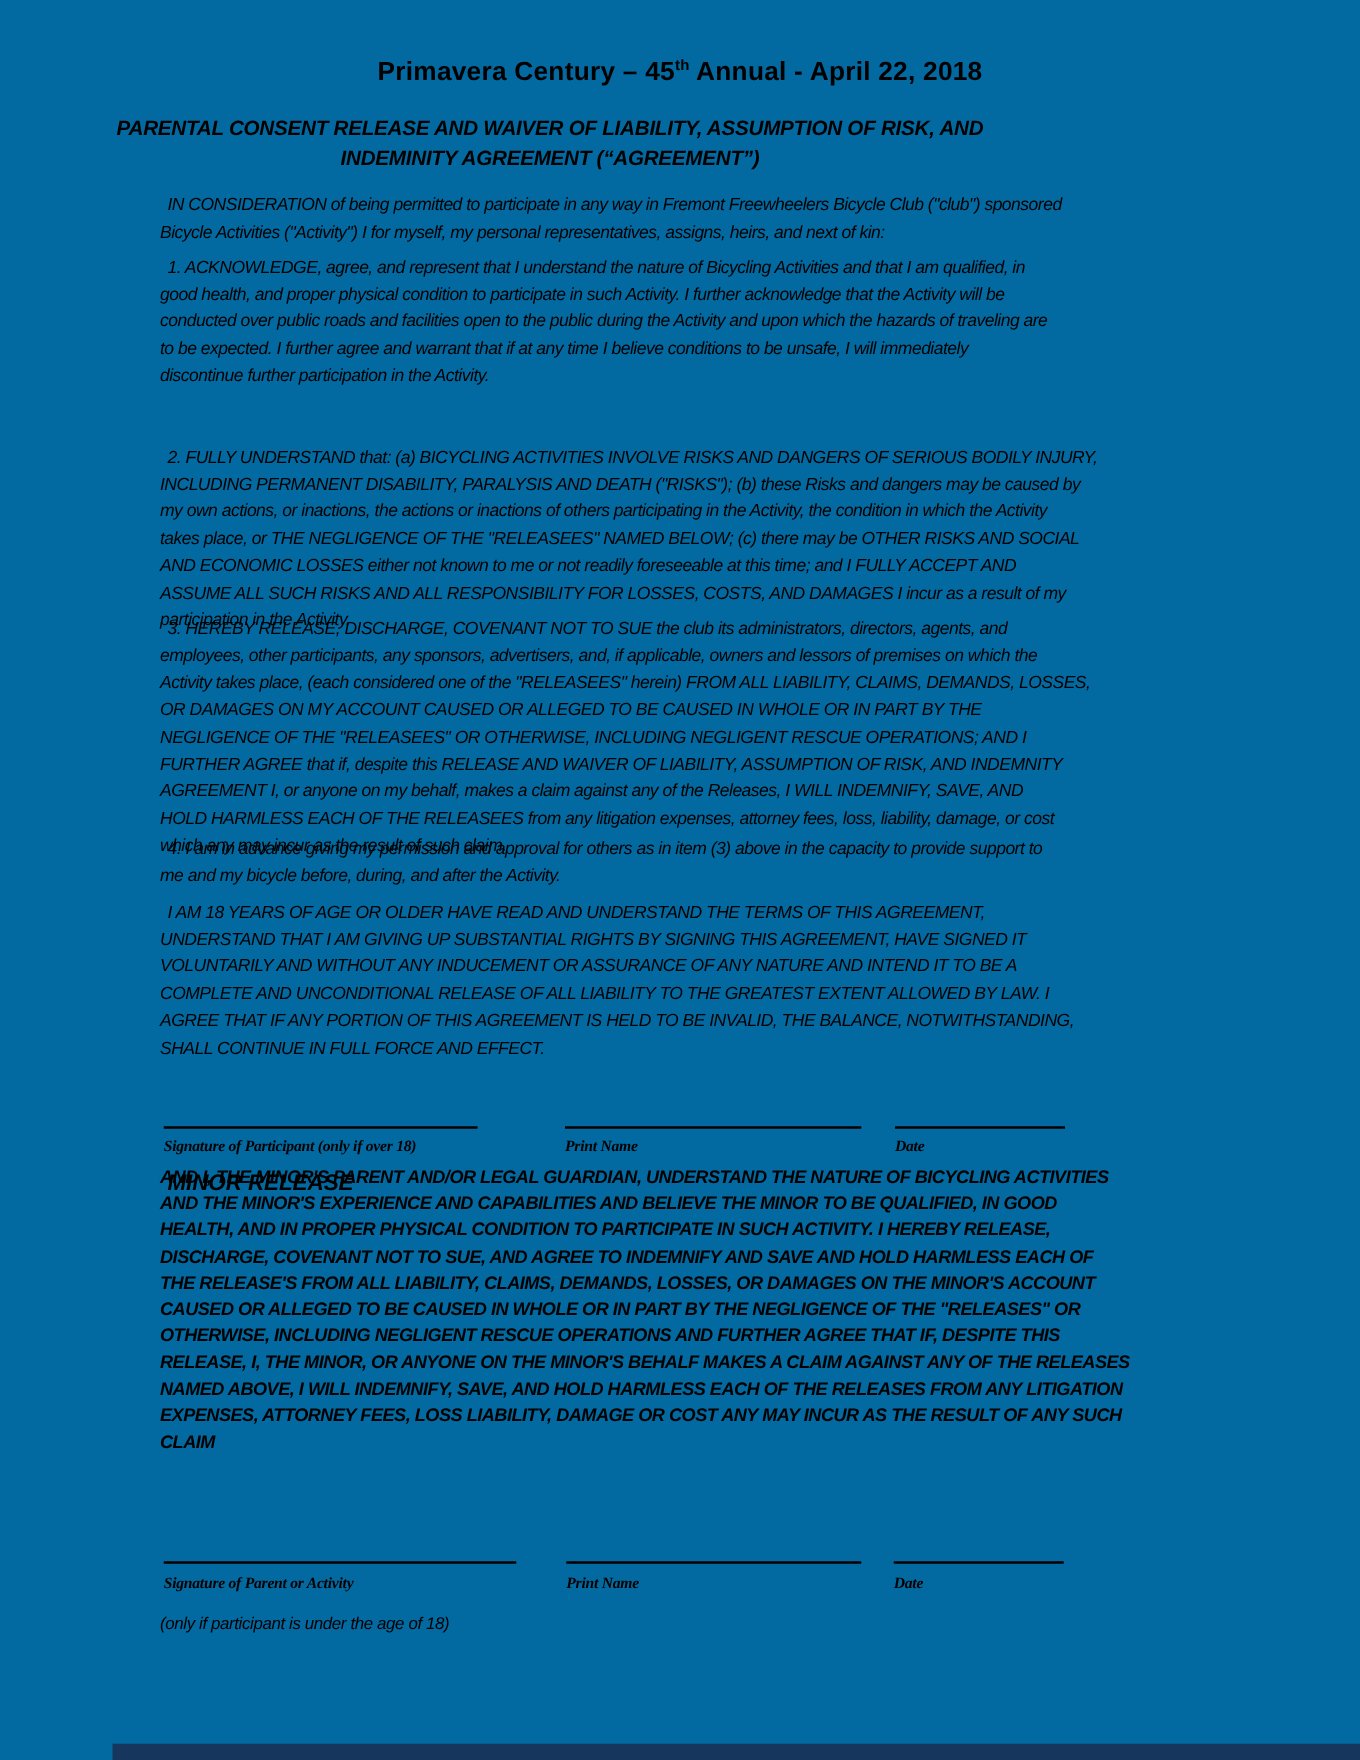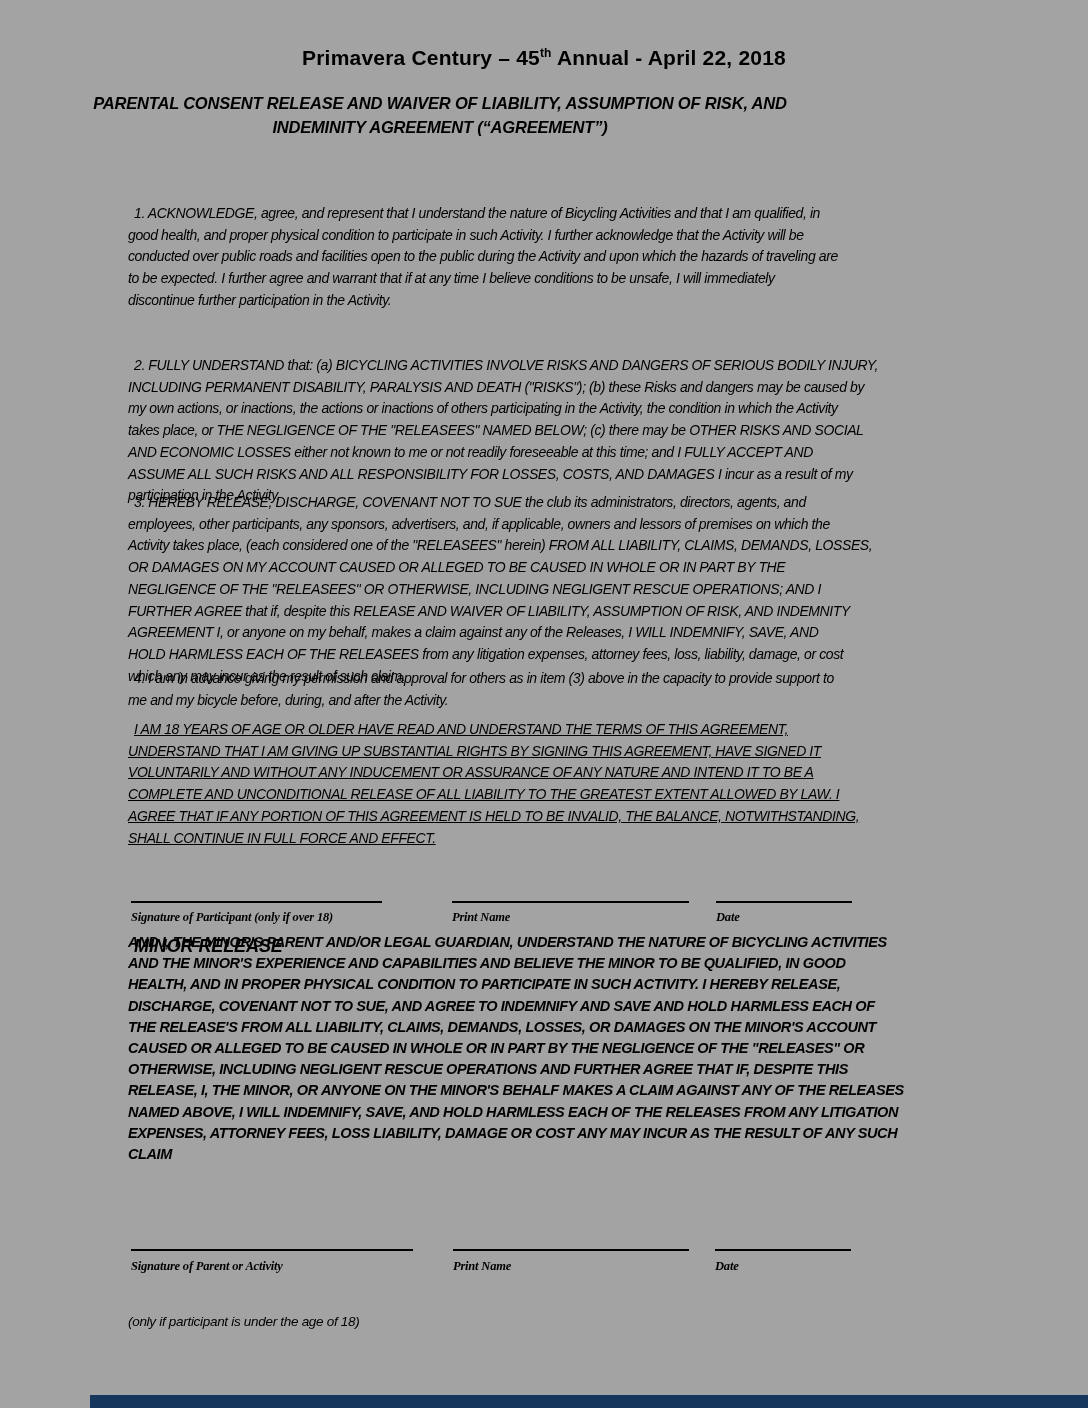--- a/index.html
+++ b/index.html
@@ -1,20 +1,20 @@
 <!DOCTYPE html>
 <html><head>
 <meta charset="utf-8">
 <style>
   html,body { margin:0; padding:0; background:#ffffff; }
   .page {
     position:relative;
     width:1088px;
     height:1408px;
-    background:#a3a3a3;
+    background:#0369a1;
     overflow:hidden;
     font-family:"Liberation Sans", sans-serif;
     color:#000;
   }
   .doc-title {
     position:absolute;
     left:0; top:46px;
     width:1088px;
     text-align:center;
     font-size:21px;
@@ -44,21 +44,21 @@
     letter-spacing:-0.4px;
     line-height:21.7px;
     white-space:pre-line;
   }
   .para.indent { text-indent:6px; }
   .p-intro   { top:153px; }
   .p-clause1 { top:203px; }
   .p-clause2 { top:315px;margin-top:40px; }
   .p-clause3 { top:492px; }
   .p-clause4 { top:668px; }
-  .p-affirm  { top:719px;text-decoration:underline; }
+  .p-affirm  { top:719px; }
   .p-minor   { top:932px; font-size:14.5px; line-height:21.2px;font-weight:bold; }
   .rule {
     position:absolute;
     height:2px;
     background:#000;
   }
   .sig-label {
     position:absolute;
     font-size:12.5px;
     font-weight:bold;
@@ -74,21 +74,20 @@
     font-weight:bold;
     font-style:italic;
     letter-spacing:-0.1px;
   }
   .guardian-note {
     position:absolute;
     left:128px; top:1291px;
     font-size:13.5px;
     font-style:italic;
     letter-spacing:-0.3px;
-    margin-top:23px;
   }
   
   .l1a { left:131px; top:901px; width:251px; }
   .l1b { left:452px; top:901px; width:237px; }
   .l1c { left:716px; top:901px; width:136px; }
   .t1a { left:131px; top:910px; }
   .t1b { left:452px; top:910px; }
   .t1c { left:716px; top:910px; }
   
   .l2a { left:131px; top:1249px; width:282px; }
@@ -106,20 +105,22 @@
 </head>
 <body>
 
 <div class="page">
 
   <div class="doc-title"><span>Primavera Century – 45</span><sup>th</sup><span> Annual -  April 22, 2018</span></div>
 
   <div class="doc-heading">PARENTAL CONSENT RELEASE AND WAIVER OF LIABILITY, ASSUMPTION OF RISK, AND
 INDEMINITY AGREEMENT (“AGREEMENT”)</div>
 
+  <div class="para indent p-intro">IN CONSIDERATION of being permitted to participate in any way in Fremont Freewheelers Bicycle Club ("club") sponsored
+Bicycle Activities ("Activity") I for myself, my personal representatives, assigns, heirs, and next of kin:</div>
 
   <div class="para indent p-clause1">1. ACKNOWLEDGE, agree, and represent that I understand the nature of Bicycling Activities and that I am qualified, in
 good health, and proper physical condition to participate in such Activity. I further acknowledge that the Activity will be
 conducted over public roads and facilities open to the public during the Activity and upon which the hazards of traveling are
 to be expected. I further agree and warrant that if at any time I believe conditions to be unsafe, I will immediately
 discontinue further participation in the Activity.</div>
 
   <div class="para indent p-clause2">2. FULLY UNDERSTAND that: (a) BICYCLING ACTIVITIES INVOLVE RISKS AND DANGERS OF SERIOUS BODILY INJURY,
 INCLUDING PERMANENT DISABILITY, PARALYSIS AND DEATH ("RISKS"); (b) these Risks and dangers may be caused by
 my own actions, or inactions, the actions or inactions of others participating in the Activity, the condition in which the Activity

